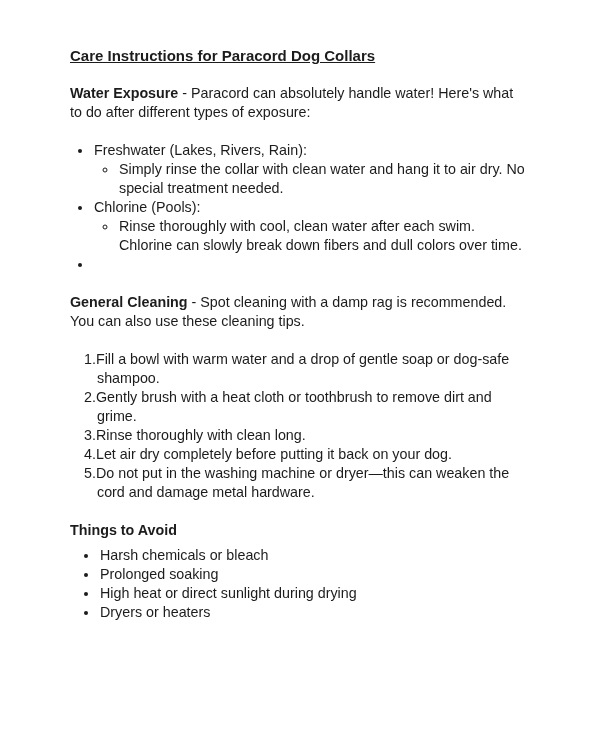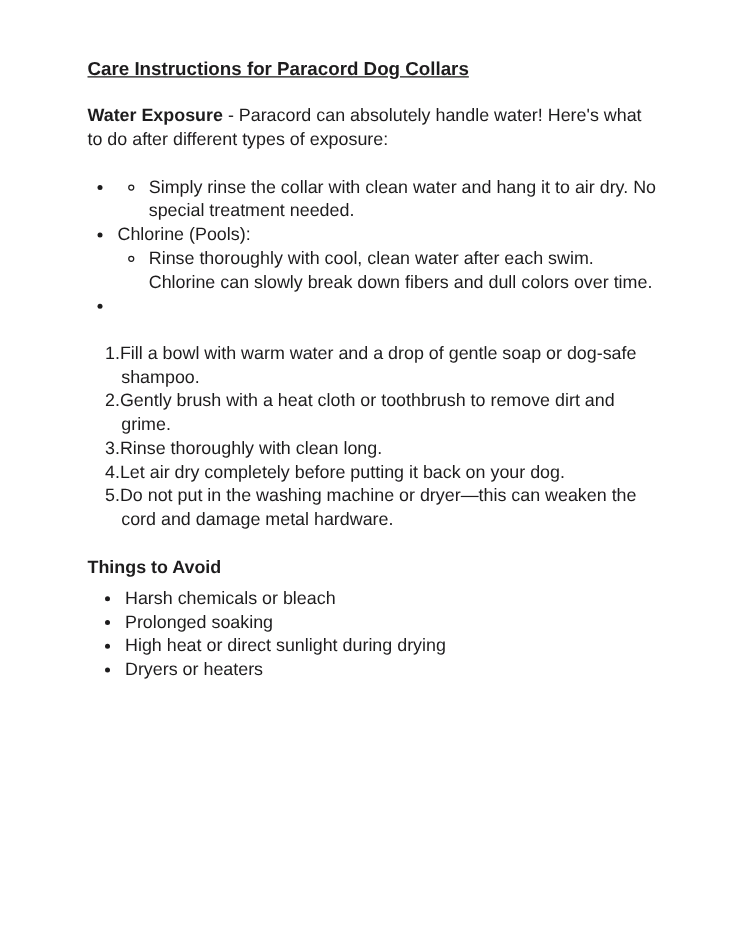--- a/index.html
+++ b/index.html
@@ -86,34 +86,36 @@
 
 <div class="page">
 
   <h1 class="doc-title">Care Instructions for Paracord Dog Collars</h1>
 
 
   <p class="para"><strong>Water Exposure</strong><span> - Paracord can absolutely handle water! Here's what to do after different types of exposure:</span></p>
 
   <ul class="bullets">
     <li>
+      <span>Freshwater (Lakes, Rivers, Rain):</span>
       <ul class="sub-bullets">
         <li>Simply rinse the collar with clean water and hang it to air dry. No special treatment needed.</li>
       </ul>
     </li>
     <li>
       <span>Chlorine (Pools):</span>
       <ul class="sub-bullets">
         <li>Rinse thoroughly with cool, clean water after each swim. Chlorine can slowly break down fibers and dull colors over time.</li>
       </ul>
     </li>
     <li>
     </li>
   </ul>
 
+  <p class="para"><strong>General Cleaning</strong><span> - Spot cleaning with a damp rag is recommended. You can also use these cleaning tips.</span></p>
 
   <ol class="steps">
     <li>Fill a bowl with warm water and a drop of gentle soap or dog-safe shampoo.</li>
     <li>Gently brush with a heat cloth or toothbrush to remove dirt and grime.</li>
     <li>Rinse thoroughly with clean long.</li>
     <li>Let air dry completely before putting it back on your dog.</li>
     <li>Do not put in the washing machine or dryer—this can weaken the cord and damage metal hardware.</li>
   </ol>
 
   <h2 class="sub-heading">Things to Avoid</h2>

